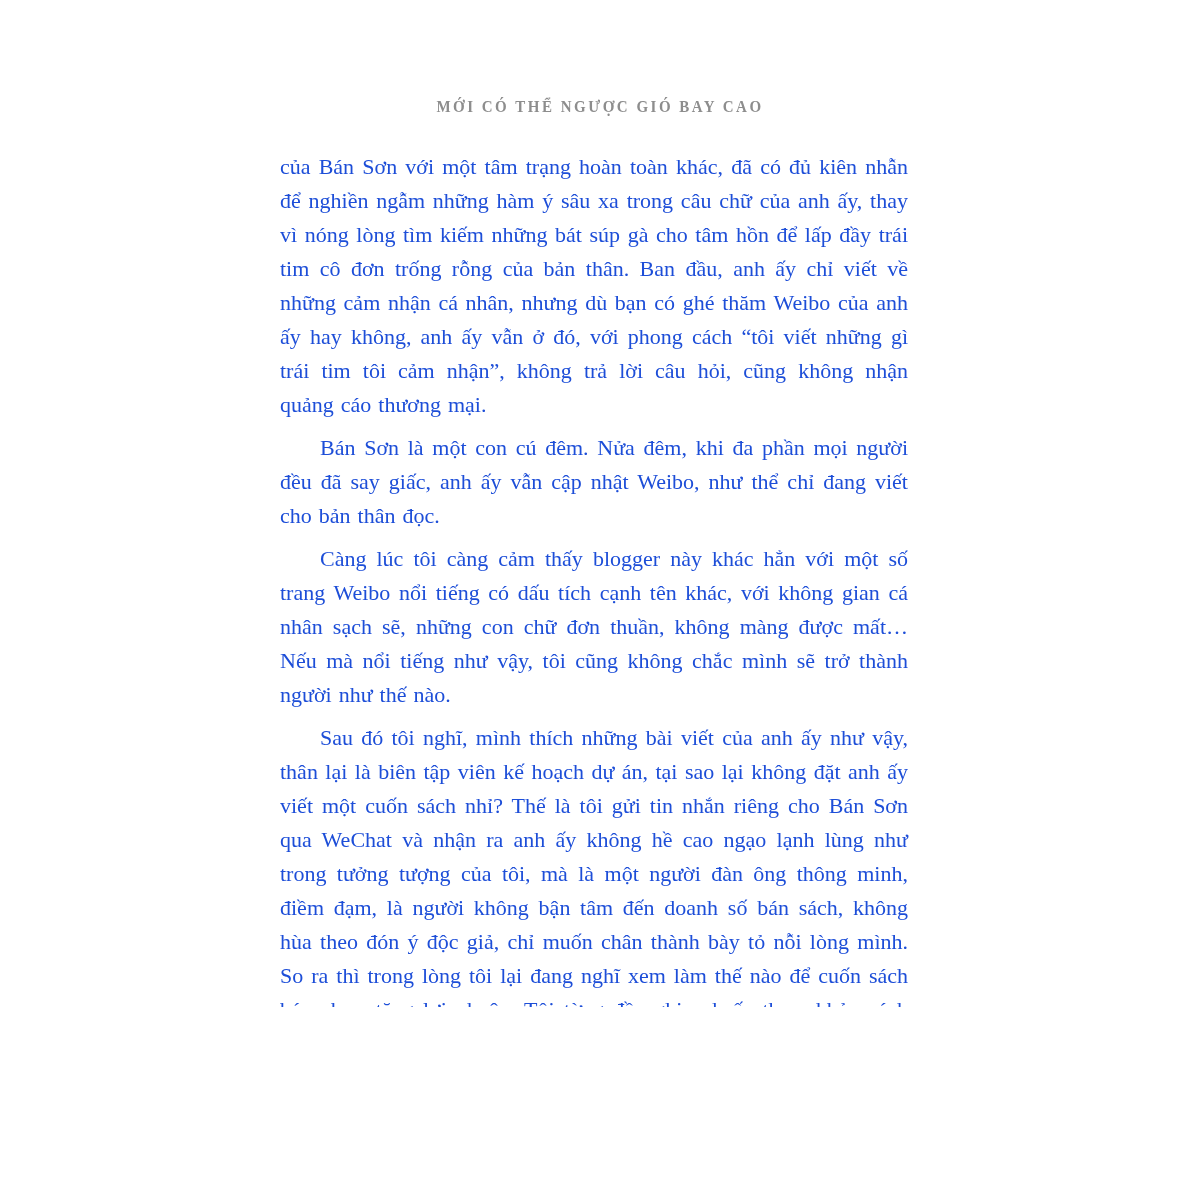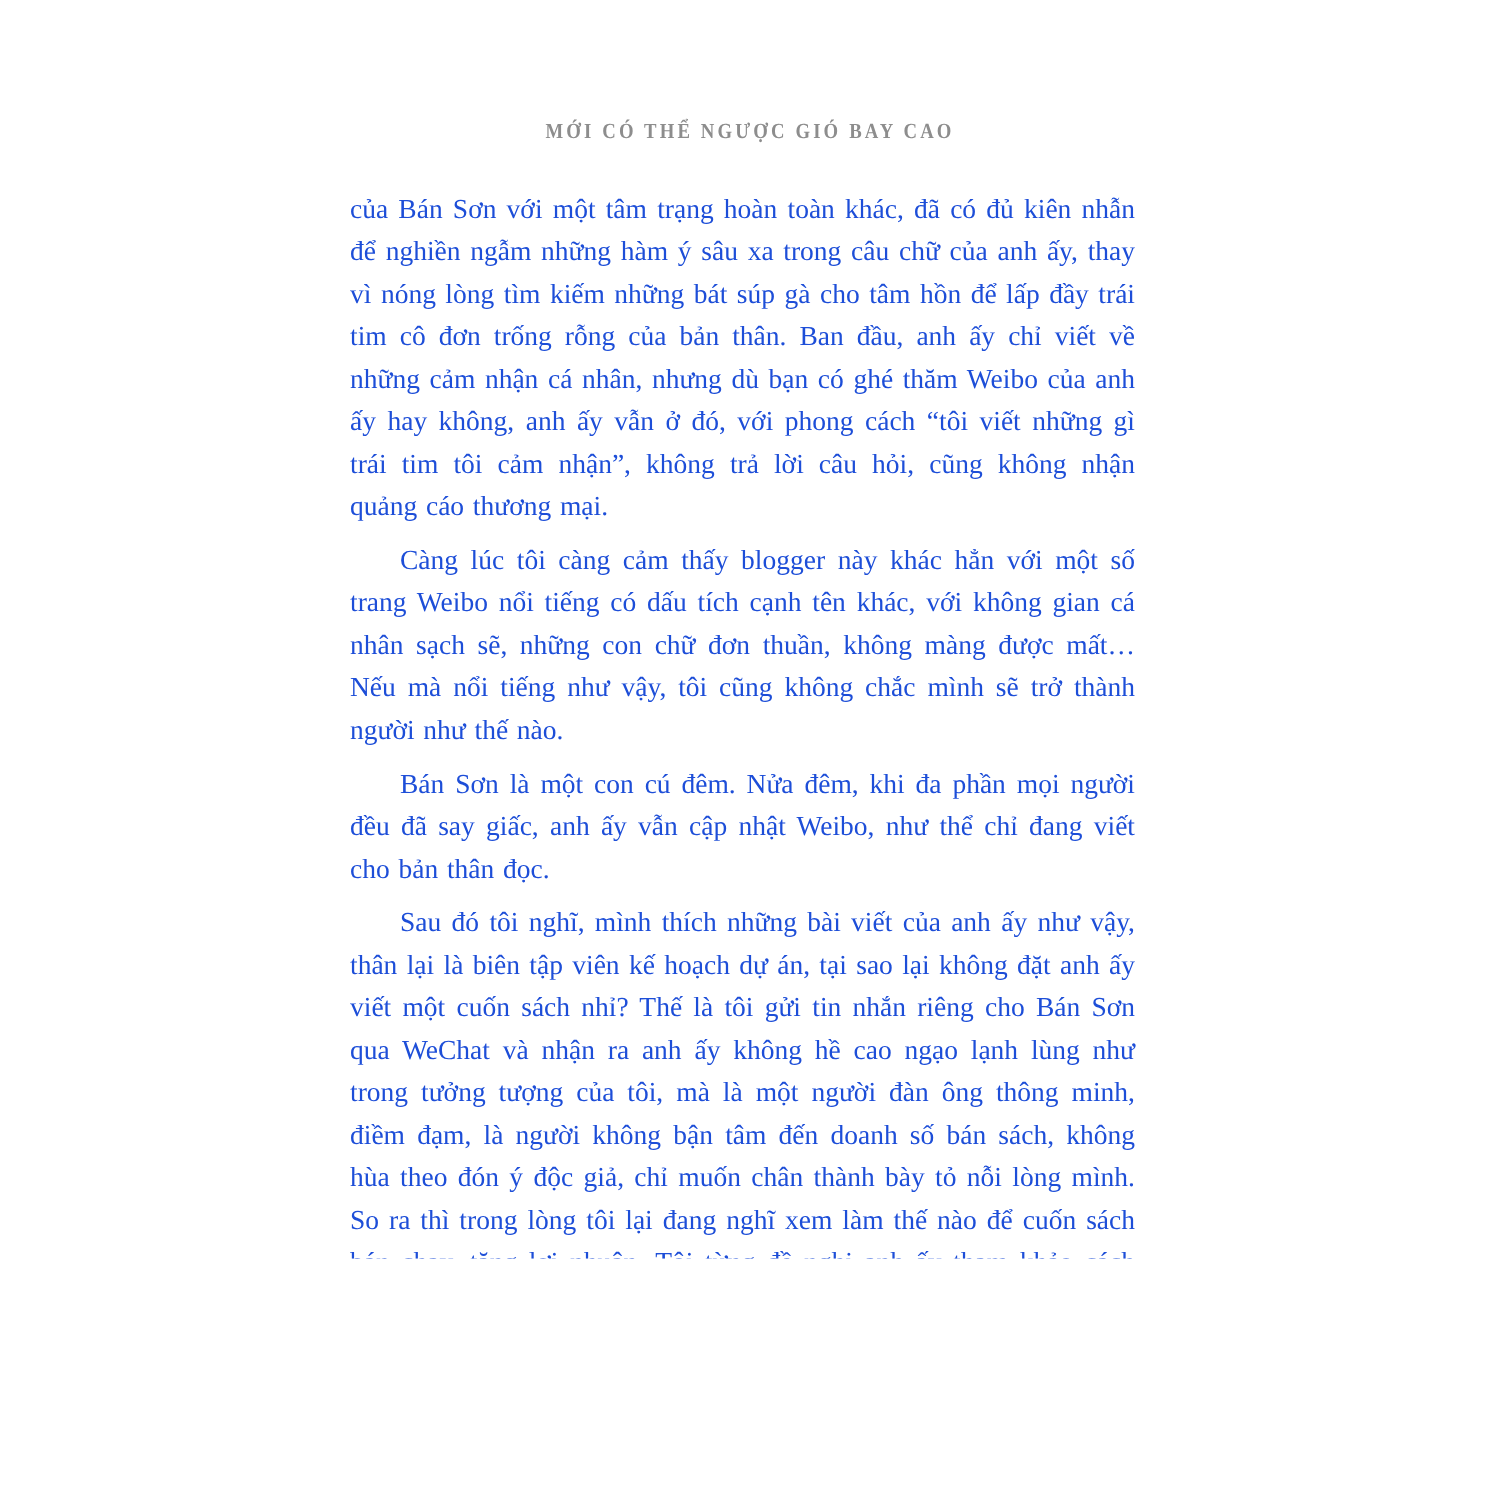--- a/index.html
+++ b/index.html
@@ -60,19 +60,19 @@
   }
 </style>
 </head>
 <body>
 
 <div class="page">
   <div class="running-head">MỚI CÓ THỂ NGƯỢC GIÓ BAY CAO</div>
 
   <div class="text-block">
     <p class="para no-indent">của Bán Sơn với một tâm trạng hoàn toàn khác, đã có đủ kiên nhẫn để nghiền ngẫm những hàm ý sâu xa trong câu chữ của anh ấy, thay vì nóng lòng tìm kiếm những bát súp gà cho tâm hồn để lấp đầy trái tim cô đơn trống rỗng của bản thân. Ban đầu, anh ấy chỉ viết về những cảm nhận cá nhân, nhưng dù bạn có ghé thăm Weibo của anh ấy hay không, anh ấy vẫn ở đó, với phong cách “tôi viết những gì trái tim tôi cảm nhận”, không trả lời câu hỏi, cũng không nhận quảng cáo thương mại.</p>
+    <p class="para">Bán Sơn là một con cú đêm. Nửa đêm, khi đa phần mọi người đều đã say giấc, anh ấy vẫn cập nhật Weibo, như thể chỉ đang viết cho bản thân đọc.</p>
     <p class="para">Càng lúc tôi càng cảm thấy blogger này khác hẳn với một số trang Weibo nổi tiếng có dấu tích cạnh tên khác, với không gian cá nhân sạch sẽ, những con chữ đơn thuần, không màng được mất… Nếu mà nổi tiếng như vậy, tôi cũng không chắc mình sẽ trở thành người như thế nào.</p>
-    <p class="para">Bán Sơn là một con cú đêm. Nửa đêm, khi đa phần mọi người đều đã say giấc, anh ấy vẫn cập nhật Weibo, như thể chỉ đang viết cho bản thân đọc.</p>
     <p class="para">Sau đó tôi nghĩ, mình thích những bài viết của anh ấy như vậy, thân lại là biên tập viên kế hoạch dự án, tại sao lại không đặt anh ấy viết một cuốn sách nhỉ? Thế là tôi gửi tin nhắn riêng cho Bán Sơn qua WeChat và nhận ra anh ấy không hề cao ngạo lạnh lùng như trong tưởng tượng của tôi, mà là một người đàn ông thông minh, điềm đạm, là người không bận tâm đến doanh số bán sách, không hùa theo đón ý độc giả, chỉ muốn chân thành bày tỏ nỗi lòng mình. So ra thì trong lòng tôi lại đang nghĩ xem làm thế nào để cuốn sách bán chạy, tăng lợi nhuận. Tôi từng đề nghị anh ấy tham khảo cách viết, giọng văn đang thịnh hành, nhưng bị anh ấy kiên quyết từ chối, anh ấy nói chỉ muốn là chính mình, sẽ không học theo văn phong của người khác, không bắt</p>
   </div>
 
   <div class="page-num">- 9 -</div>
 </div>
 
 </body></html>

